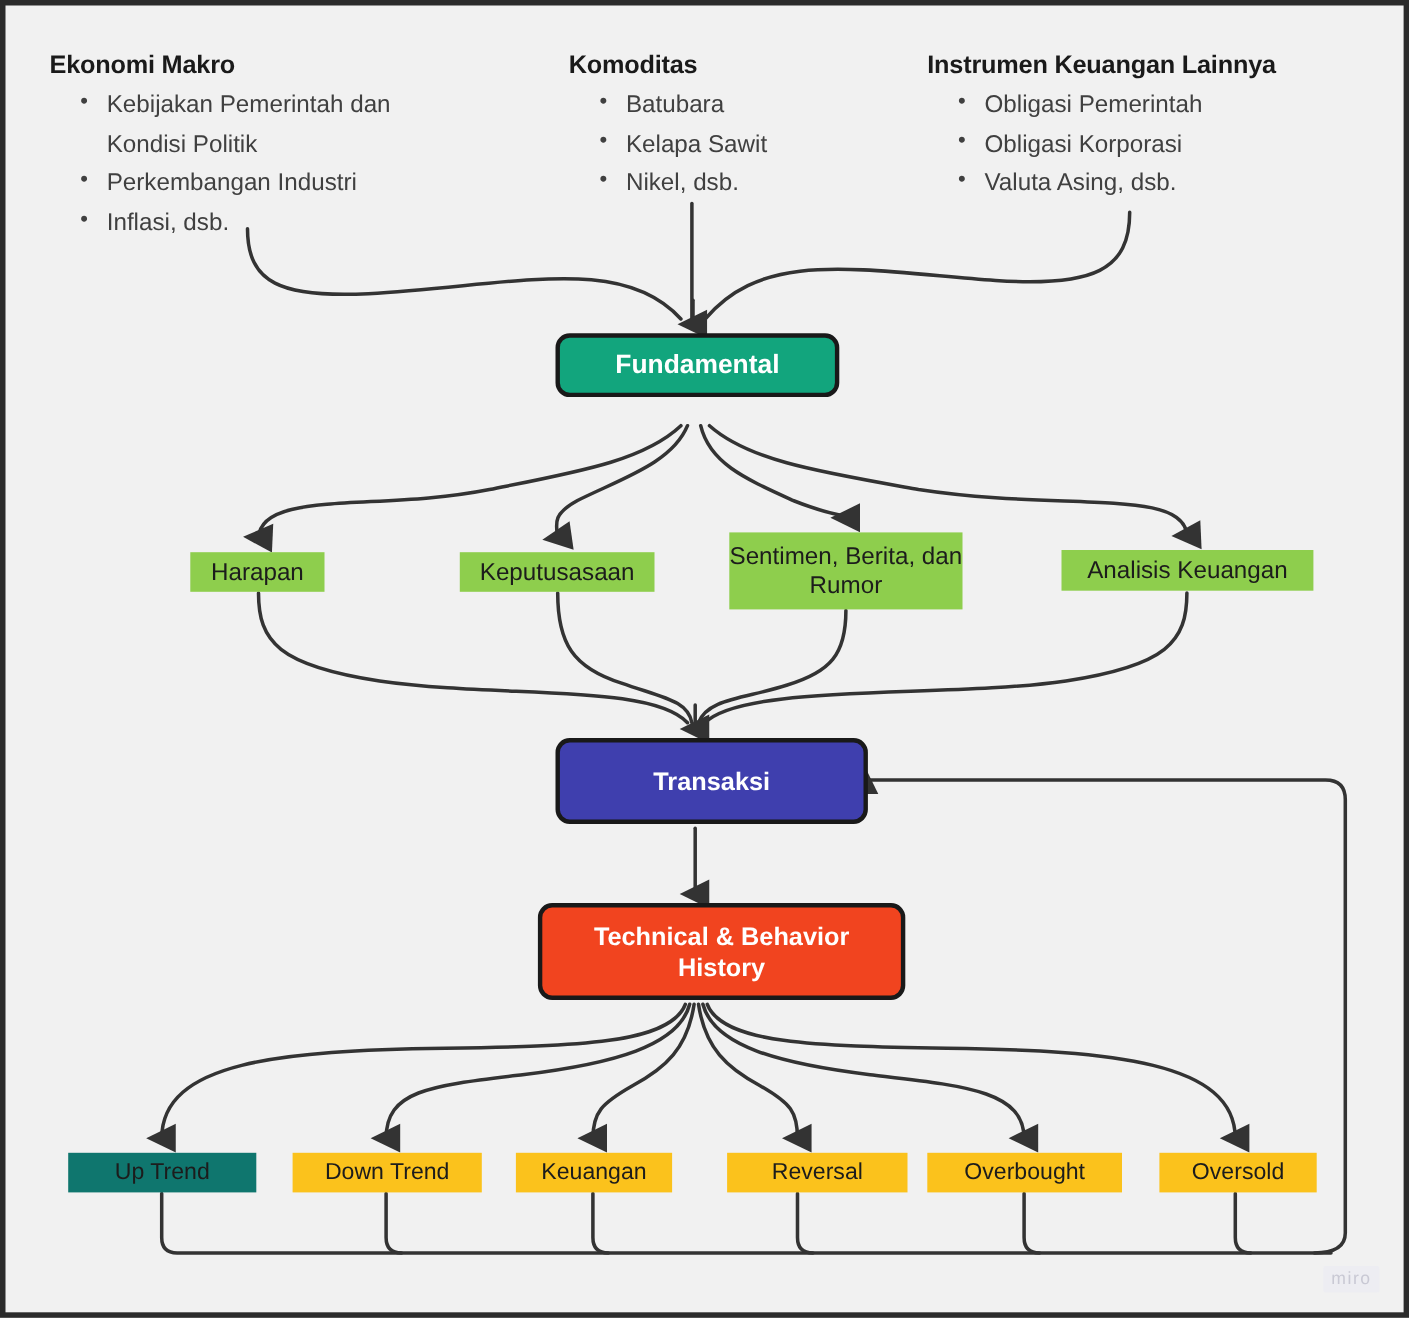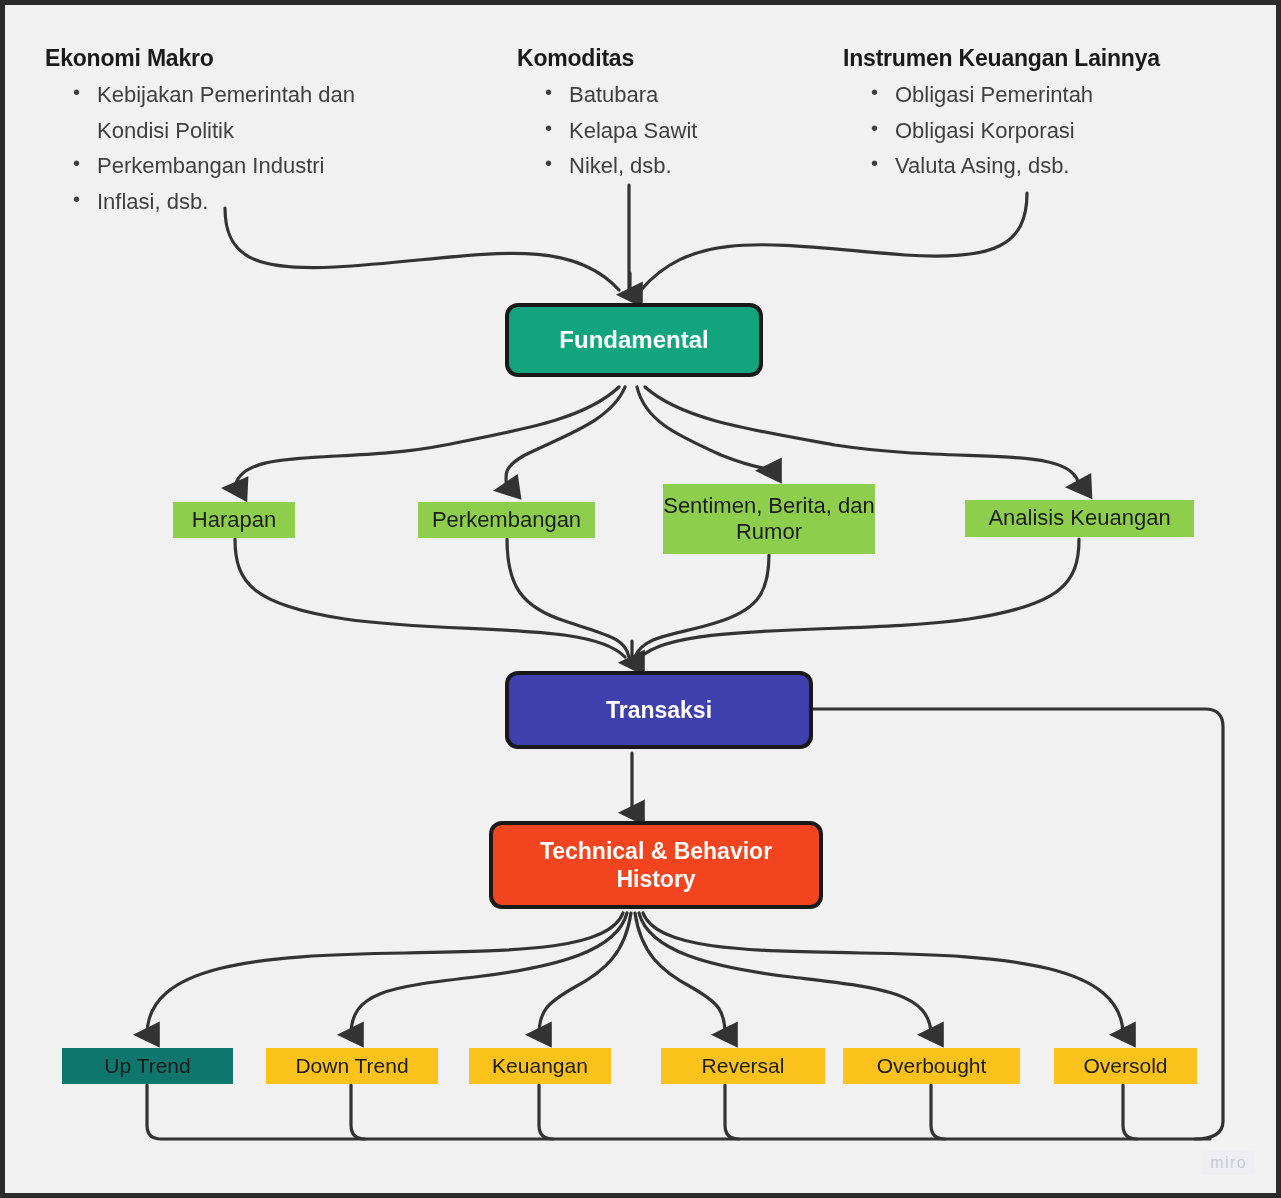--- a/index.html
+++ b/index.html
@@ -38,22 +38,22 @@
   .node { position: absolute; display: flex; align-items: center; justify-content: center; text-align: center; }
   .node-round {
     border: 4px solid #191919;
     border-radius: 13px;
     color: #ffffff;
     font-weight: bold;
     line-height: 1.22;
   }
   .node-flat { color: #1c1c1c; line-height: 1.2; }
 
-  #node-fundamental { left: 500px; top: 298px; width: 258px; height: 74px; font-size: 24px; }
-  #node-transaksi   { left: 500px; top: 666px; width: 308px; height: 78px; font-size: 23px; }
+  #node-fundamental { left: 500px; top: 298px; width: 258px; height: 58px; font-size: 24px; }
+  #node-transaksi   { left: 500px; top: 666px; width: 284px; height: 78px; font-size: 23px; }
   #node-technical   { left: 484px; top: 816px; width: 334px; height: 88px; font-size: 23px; padding: 0 10px; }
 
   .green-box { font-size: 22px; }
   #gb-0 { left: 168px; top: 497px; width: 122px; height: 36px; }
   #gb-1 { left: 413px; top: 497px; width: 177px; height: 36px; }
   #gb-2 { left: 658px; top: 479px; width: 212px; height: 70px; }
   #gb-3 { left: 960px; top: 495px; width: 229px; height: 37px; }
 
   .yellow-box { font-size: 21px; }
   #yb-0 { left: 57px;  top: 1043px; width: 171px; height: 36px; }
@@ -145,21 +145,21 @@
   </div>
 
   <div id="node-fundamental" class="node node-round" style="background:#12a57d;">
     <span>Fundamental</span>
   </div>
 
   <div id="gb-0" class="node node-flat green-box" style="background:#8ece4d;">
     <span>Harapan</span>
   </div>
   <div id="gb-1" class="node node-flat green-box" style="background:#8ece4d;">
-    <span>Perkembangan</span>
+    <span>Keputusasaan</span>
   </div>
   <div id="gb-2" class="node node-flat green-box" style="background:#8ece4d;">
     <span>Sentimen, Berita, dan Rumor</span>
   </div>
   <div id="gb-3" class="node node-flat green-box" style="background:#8ece4d;">
     <span>Analisis Keuangan</span>
   </div>
 
   <div id="node-transaksi" class="node node-round" style="background:#3f3fae;">
     <span>Transaksi</span>

